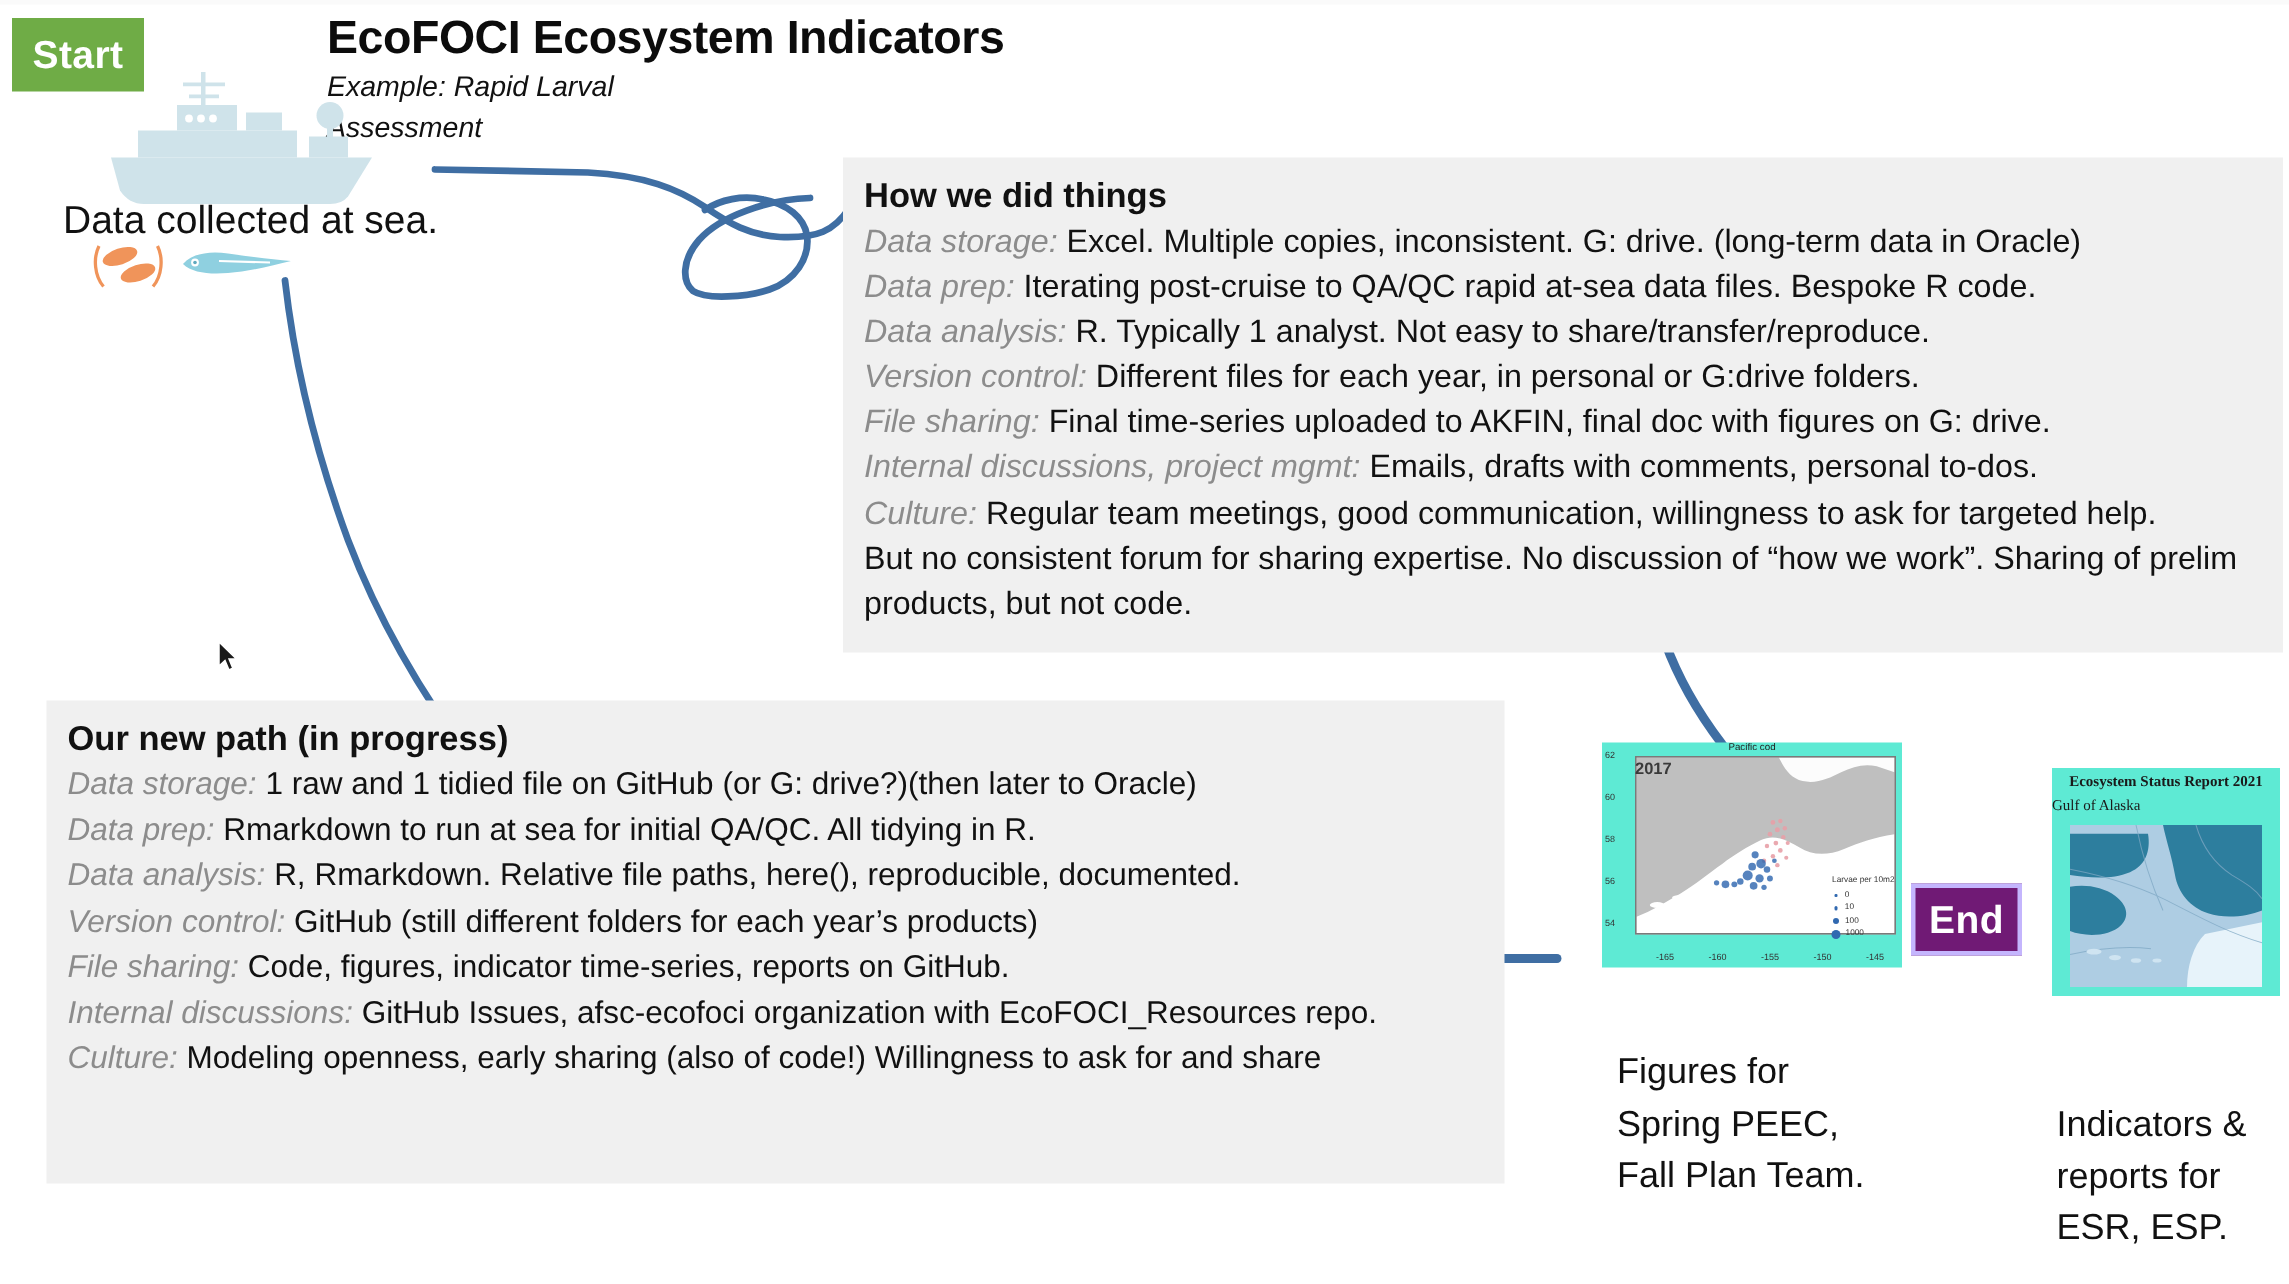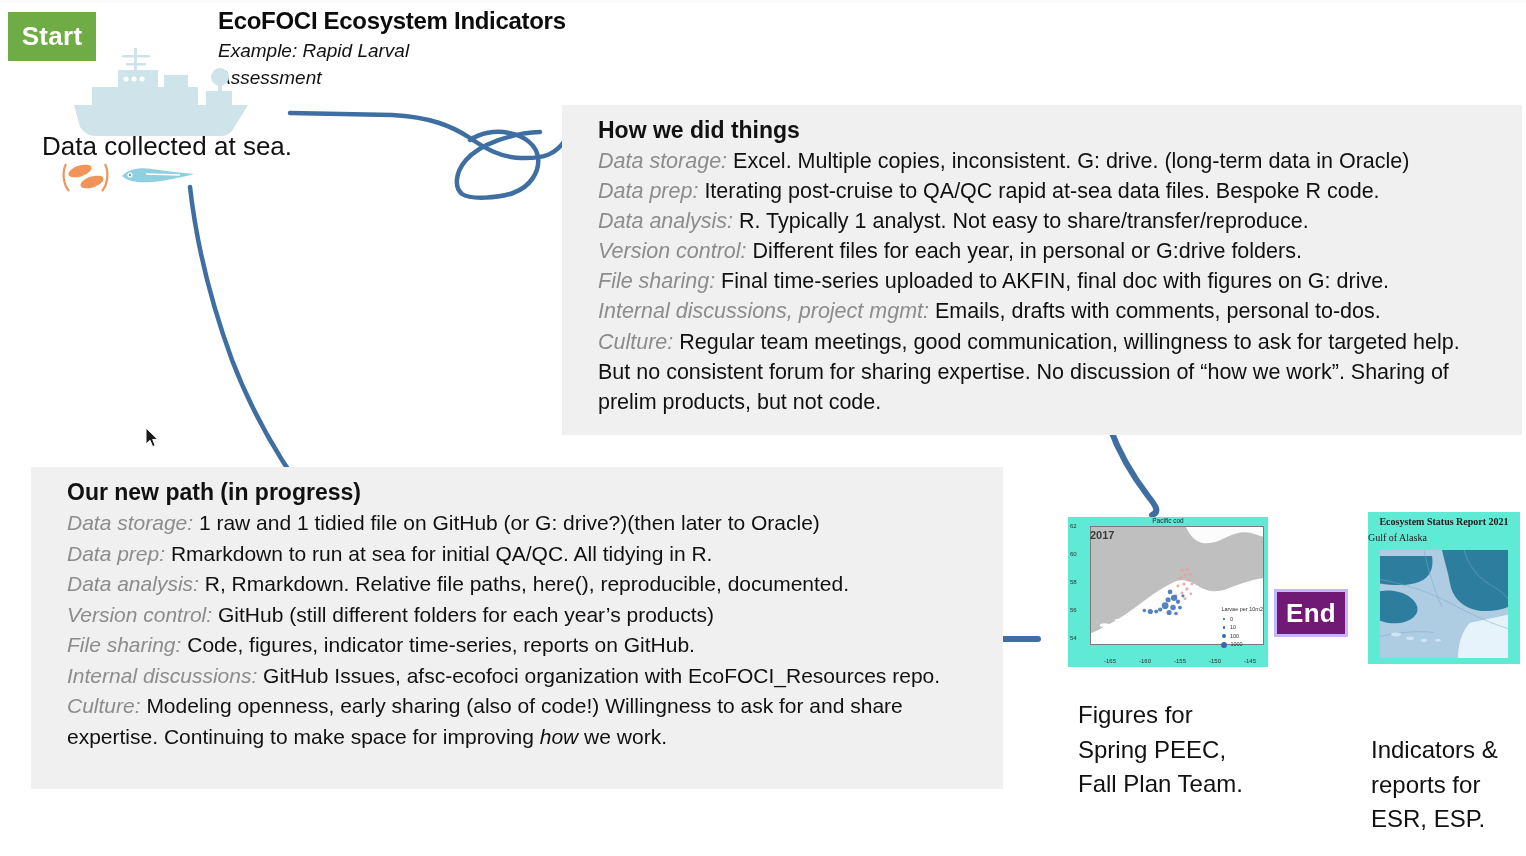--- a/index.html
+++ b/index.html
@@ -16,44 +16,44 @@
   .chip{
     position:absolute;display:flex;align-items:center;justify-content:center;
     color:#fff;font-weight:600;letter-spacing:.3px;
   }
   #start-chip{left:8px;top:12px;width:88px;height:49px;background:#6FAC46;font-size:26px;}
   #end-chip{left:1274px;top:589px;width:74px;height:48px;background:#701a75;
             border:3px solid #c4b5fd;font-size:26px;box-sizing:border-box;}
 
   
   #title-block{position:absolute;left:218px;top:8px;width:640px;}
-  #page-title{font-size:24px;font-weight:700;line-height:1.1;letter-spacing:-.3px;color:#0c0c0c;}
+  #page-title{font-size:31px;font-weight:700;line-height:1.1;letter-spacing:-.3px;color:#0c0c0c;}
   #subtitle{font-size:19px;line-height:1.42;margin-top:4px;color:#111;max-width:215px;font-style:italic;}
 
   
   #ship-icon{position:absolute;left:72px;top:43px;width:180px;height:95px;}
   #sea-caption{position:absolute;left:42px;top:131px;font-size:26px;color:#111;}
   #critters{position:absolute;left:58px;top:160px;width:140px;height:34px;}
 
   
   .panel{position:absolute;background:#F0F0F0;}
   #how-panel{left:562px;top:105px;width:960px;height:330px;}
   #path-panel{left:31px;top:467px;width:972px;height:322px;}
 
-  .panel-inner{padding:12px 14px 0 14px;margin-left:22px;}
+  .panel-inner{padding:12px 14px 0 14px;}
   .panel-title{font-size:23px;font-weight:700;margin:0 0 2px 0;color:#111;}
   .line{font-size:21.5px;line-height:1.40;color:#111;white-space:nowrap;}
   #path-panel .line{font-size:21px;line-height:1.455;}
   .lbl{font-style:italic;color:#8C8C8C;}
   .wrapline{white-space:normal;}
   em.it{font-style:italic;}
 
   
   .thumb{position:absolute;background:#5eead4;}
-  #cod-map{left:1068px;top:517px;width:200px;height:150px;}
+  #cod-map{left:1068px;top:495px;width:200px;height:150px;}
   #esr-thumb{left:1368px;top:512px;width:152px;height:152px;}
 
   .map-title{position:absolute;left:0;right:0;top:0;text-align:center;font-size:6.5px;color:#222;}
   .map-frame{position:absolute;left:22px;top:9px;right:4px;bottom:22px;background:#BFBFBF;border:1px solid #7a7a7a;overflow:hidden;}
   .ytick{position:absolute;left:2px;font-size:6px;color:#333;}
   .xtick{position:absolute;bottom:3px;font-size:6px;color:#333;transform:translateX(-50%);}
   .yearlbl{position:absolute;left:22px;top:12px;font-size:11px;font-weight:700;color:#3a3a3a;}
   .legend-box{position:absolute;right:5px;bottom:18px;font-size:5.5px;color:#333;text-align:left;line-height:1.55;}
   .legend-title{font-size:5.5px;margin-bottom:1px;}
   .legend-row{display:flex;align-items:center;gap:3px;}
@@ -204,23 +204,20 @@
         <span class="lbl">File sharing:</span>
         <span>Code, figures, indicator time-series, reports on GitHub.</span>
       </div>
       <div class="line">
         <span class="lbl">Internal discussions:</span>
         <span>GitHub Issues, afsc-ecofoci organization with EcoFOCI_Resources repo.</span>
       </div>
       <div class="line">
         <span class="lbl">Culture:</span>
         <span>Modeling openness, early sharing (also of code!) Willingness to ask for and share</span>
-      </div>
-      <div class="line">
-        <span>expertise. Continuing to make space for improving </span><em class="it">how</em><span> we work.</span>
       </div>
     </div>
   </div>
 
   <div class="thumb" id="cod-map">
     <div class="map-title">Pacific cod</div>
 
     <div class="map-frame">
 
       <svg viewBox="0 0 174 119" preserveAspectRatio="none" style="width:100%;height:100%;display:block;">

